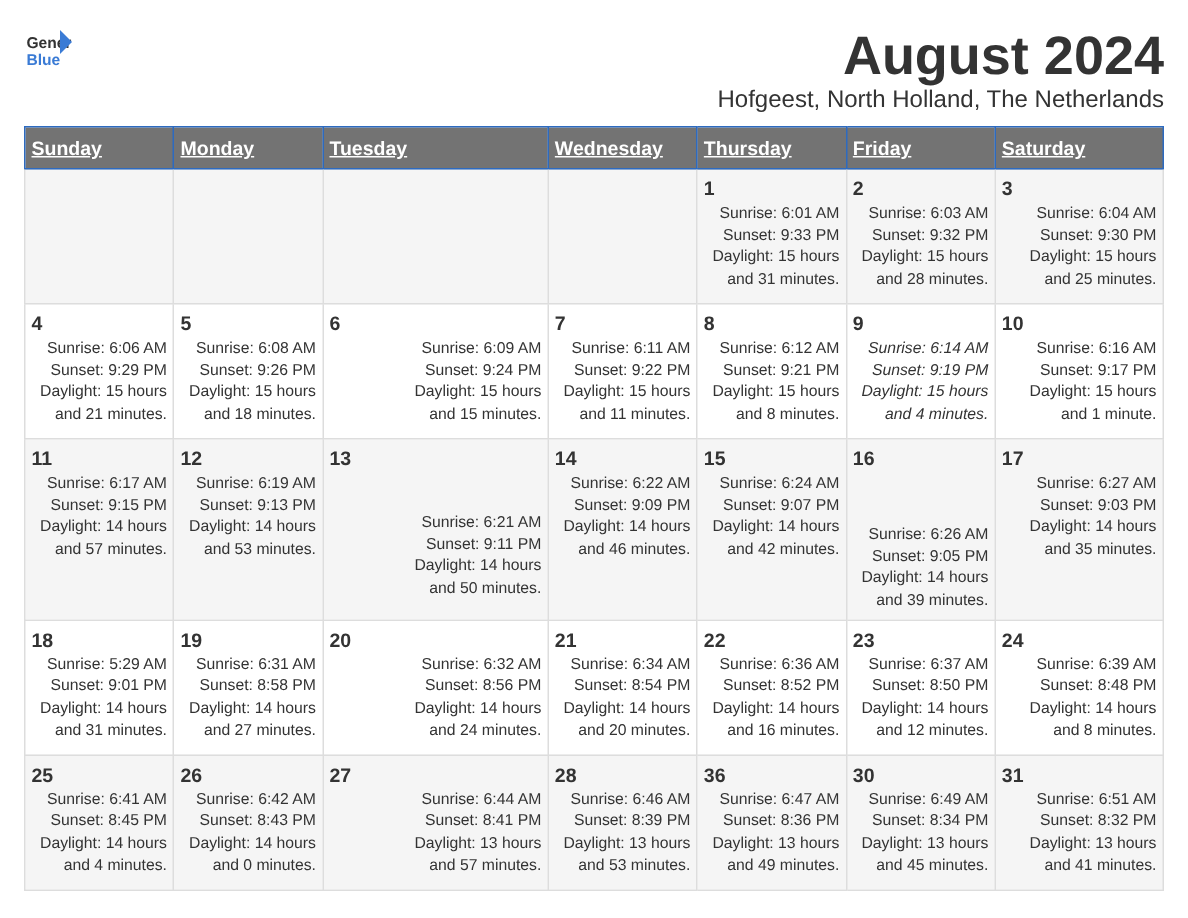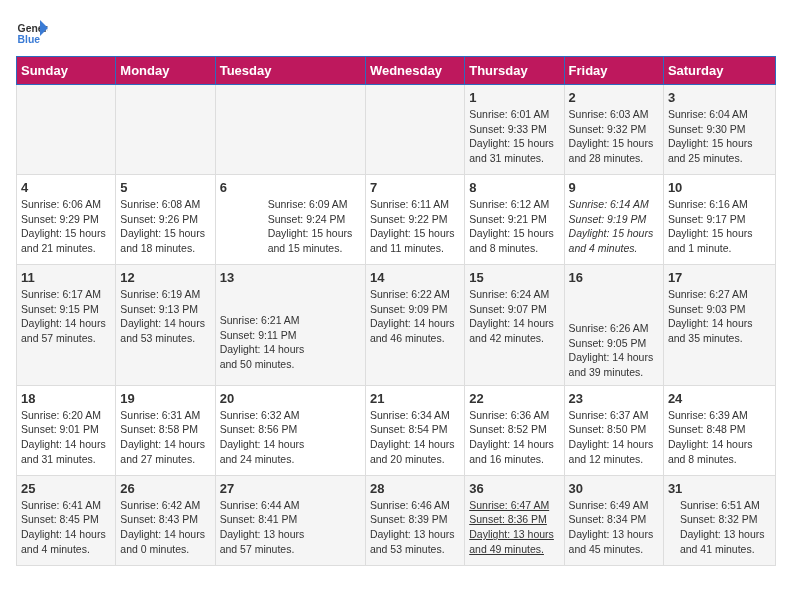--- a/index.html
+++ b/index.html
@@ -36,22 +36,23 @@
     .subtitle {
       font-size: 16px;
       color: #333;
     }
     table {
       width: 100%;
       border-collapse: collapse;
       font-size: 11px;
     }
     thead tr {
-      background-color: #be185d;
+      background-color: #737373;
       color: #fff;
+      text-decoration: underline;
     }
     thead th {
       padding: 6px 4px;
       text-align: left;
       font-size: 13px;
       font-weight: bold;
       border: 1px solid #2d6abf;
     }
     tbody tr {
       vertical-align: top;
@@ -72,35 +73,40 @@
       font-size: 13px;
       font-weight: bold;
       color: #333;
       display: block;
       margin-bottom: 2px;
     }
     .day-info {
       color: #333;
       font-size: 10.5px;
       line-height: 1.4;
+      text-align: right;
     }
     .empty-cell {
       background: #f5f5f5;
     }
   </style>
 </head>
 <body>
 
 <div class="header-section">
   <div class="logo">
     <svg class="logo-icon" viewBox="0 0 40 40">
       <text x="2" y="20" font-size="13" font-weight="bold" fill="#333" font-family="Arial">General</text>
       <text x="2" y="34" font-size="13" font-weight="bold" fill="#3a7bd5" font-family="Arial">Blue</text>
       <polygon points="30,5 40,15 30,25" fill="#3a7bd5"></polygon>
     </svg>
+  </div>
+  <div class="title-section">
+    <div class="main-title">August 2024</div>
+    <div class="subtitle">Hofgeest, North Holland, The Netherlands</div>
   </div>
 </div>
 
 <table>
   <thead>
     <tr>
     <th>Sunday</th>
         <th>Monday</th>
         <th>Tuesday</th>
         <th>Wednesday</th>
@@ -235,21 +241,21 @@
           <span class="day-number">17</span>
           <div class="day-info" style="white-space: pre-line;">Sunrise: 6:27 AM
 Sunset: 9:03 PM
 Daylight: 14 hours
 and 35 minutes.</div>
         </td>
       </tr>
       <tr>
         <td>
           <span class="day-number">18</span>
-          <div class="day-info" style="white-space: pre-line;">Sunrise: 6:20 AM
+          <div class="day-info" style="white-space: pre-line;">Sunrise: 5:29 AM
 Sunset: 9:01 PM
 Daylight: 14 hours
 and 31 minutes.</div>
         </td>
         <td>
           <span class="day-number">19</span>
           <div class="day-info" style="white-space: pre-line;">Sunrise: 6:31 AM
 Sunset: 8:58 PM
 Daylight: 14 hours
 and 27 minutes.</div>
@@ -314,21 +320,21 @@
         </td>
         <td>
           <span class="day-number">28</span>
           <div class="day-info" style="white-space: pre-line;">Sunrise: 6:46 AM
 Sunset: 8:39 PM
 Daylight: 13 hours
 and 53 minutes.</div>
         </td>
         <td>
           <span class="day-number">36</span>
-          <div class="day-info" style="white-space: pre-line; text-decoration: underline;">Sunrise: 6:47 AM
+          <div class="day-info" style="white-space: pre-line;">Sunrise: 6:47 AM
 Sunset: 8:36 PM
 Daylight: 13 hours
 and 49 minutes.</div>
         </td>
         <td>
           <span class="day-number">30</span>
           <div class="day-info" style="white-space: pre-line;">Sunrise: 6:49 AM
 Sunset: 8:34 PM
 Daylight: 13 hours
 and 45 minutes.</div>

